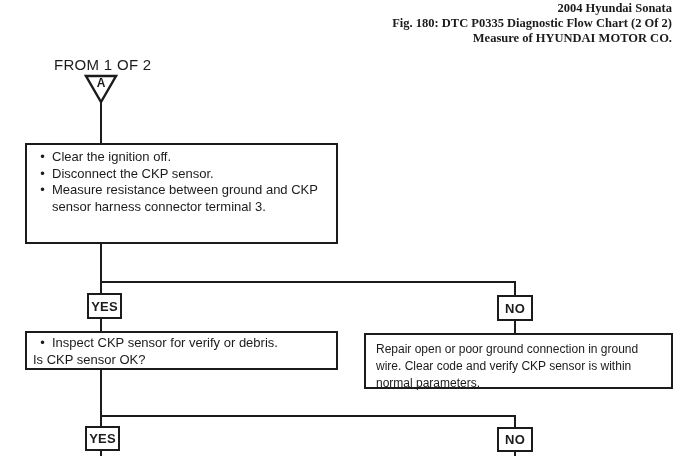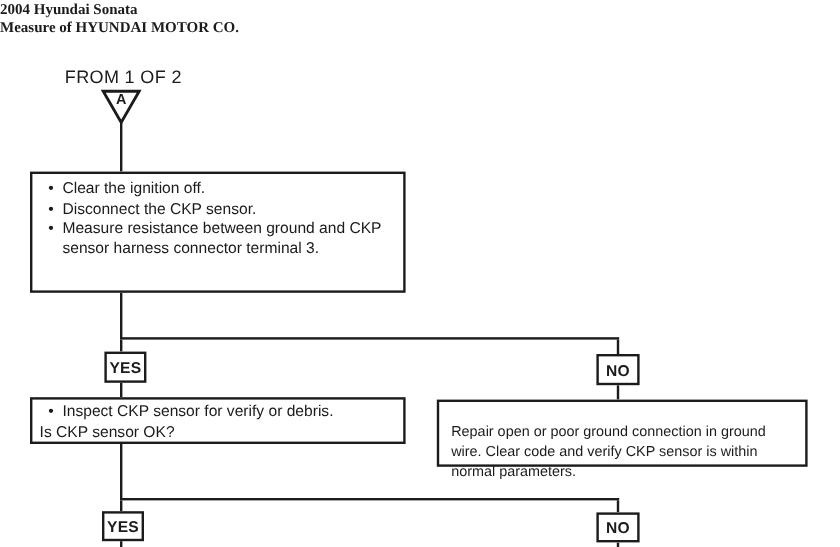--- a/index.html
+++ b/index.html
@@ -9,21 +9,21 @@
     position: relative;
     width: 700px; height: 456px;
     background: var(--bg);
     overflow: hidden;
     font-family: "Liberation Sans", sans-serif;
     color: var(--ink);
   }
   
   .doc-header {
     position: absolute; top: 1px; left: 0; width: 672px;
-    text-align: left;
+    text-align: right;
     font-family: "Liberation Serif", serif;
     font-weight: bold; font-size: 12.5px; line-height: 15px;
     color: var(--ink);
   }
   
   .fc-line { position: absolute; background: var(--ink); }
   .fc-box {
     position: absolute;
     border: 2px solid var(--ink);
     background: var(--bg);
@@ -47,29 +47,30 @@
   .tri-letter {
     position: absolute; left: 0; top: 2px; width: 34px;
     text-align: center; font-weight: bold; font-size: 12px;
   }
   .bullet-row { display: flex; }
   .bullet-glyph { flex: 0 0 19px; text-align: center; }
   .bullet-text { flex: 1 1 auto; }
   .box-step1 { left: 25px; top: 143px; width: 313px; height: 101px; padding: 4px 6px 0 6px; }
   .box-step2-yes { left: 25px; top: 331px; width: 313px; height: 39px; padding: 2px 6px 0 6px; }
   .box-step2-no { left: 364px; top: 333px; width: 309px; height: 56px;
-                  padding: 16px 6px 0 10px; font-size: 12px; line-height: 17px; }
+                  padding: 6px 6px 0 10px; font-size: 12px; line-height: 17px; }
 </style>
 </head>
 <body>
 
 <div id="screen">
 
   <div class="doc-header">
     <div>2004 Hyundai Sonata</div>
+    <div>Fig. 180: DTC P0335 Diagnostic Flow Chart (2 Of 2)</div>
     <div>Measure of HYUNDAI MOTOR CO.</div>
   </div>
 
   <div class="from-label">FROM 1 OF 2</div>
   <div class="tri-wrap">
     <span>
       <svg width="34" height="30" viewBox="0 0 34 30">
         <polygon points="2,2 32,2 17,28" fill="#ffffff" stroke="#1b1b1b" stroke-width="2.4"></polygon>
       </svg>
     </span>

